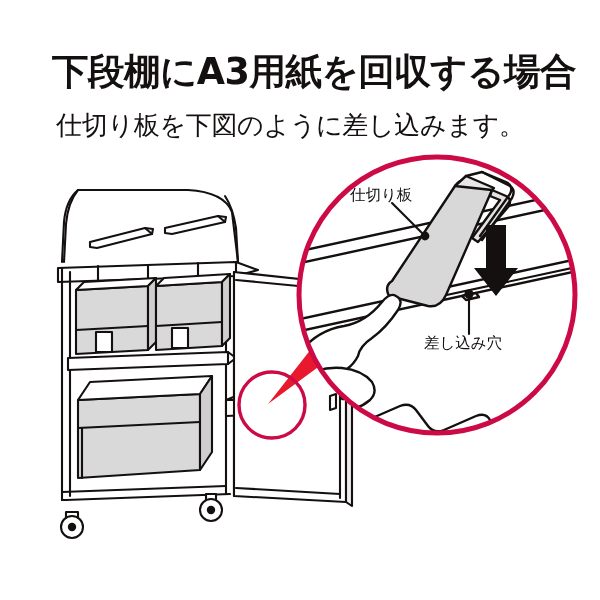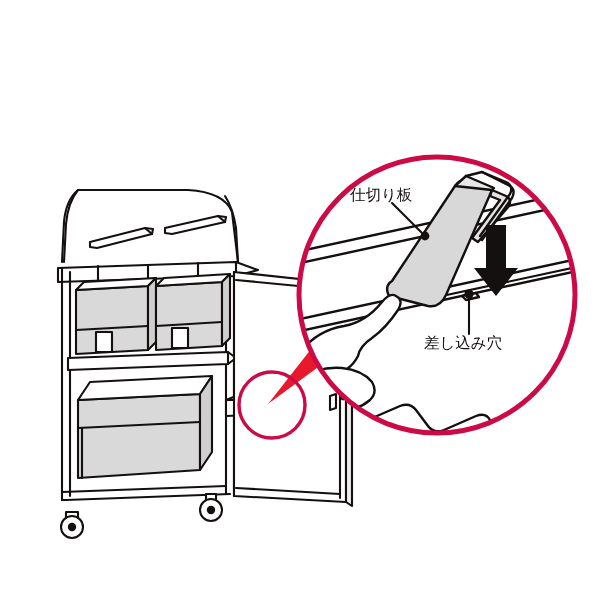--- a/index.html
+++ b/index.html
@@ -53,21 +53,23 @@
     font-family: "DejaVu Sans", "Liberation Sans", sans-serif;
     font-size: 15.5px;
     fill: #14100f;
   }
 </style>
 </head>
 <body>
 
 <div id="page">
 
-
+  <div id="headline">下段棚にA3用紙を回収する場合</div>
+
+  <div id="subhead">仕切り板を下図のように差し込みます。</div>
 
   <svg id="art" viewBox="0 0 600 600">
 
     <g fill="none" stroke="#14100f" stroke-width="2.1" stroke-linejoin="round" stroke-linecap="round">
 
       <g>
         <path d="M62 262 L64 222 Q66 200 78 190 L188 190 Q224 192 232 212 L238 262" fill="#ffffff" stroke="#14100f"></path>
         <path d="M78 190 Q68 202 66 224 L64 262" fill="none"></path>
         <path d="M225 196 Q233 208 236 228 L238 262" fill="none"></path>
       </g>

